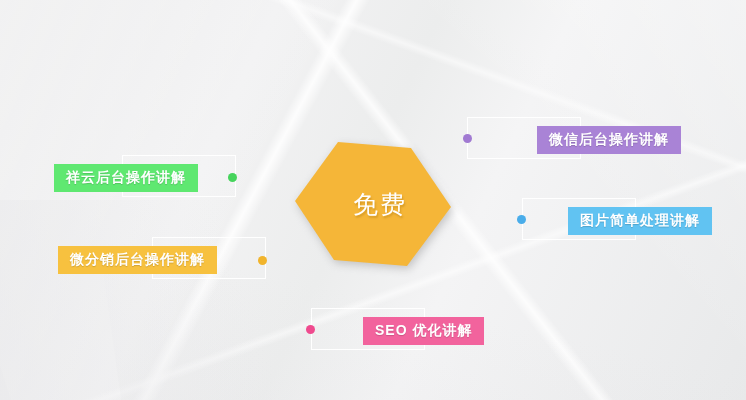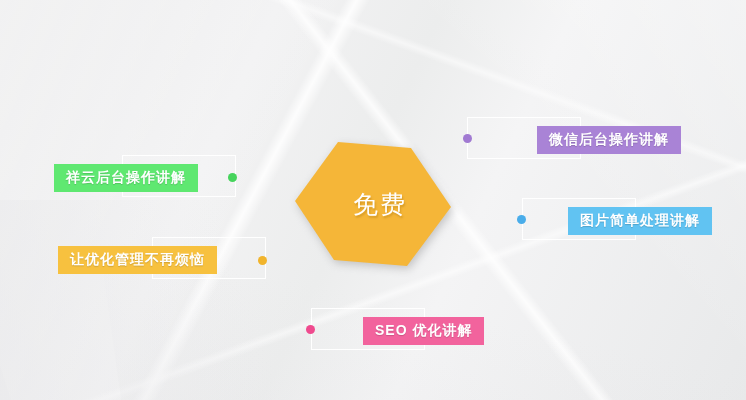--- a/index.html
+++ b/index.html
@@ -181,21 +181,21 @@
 
   <div class="branch" id="row-green">
     <div class="frame"></div>
     <div class="dot" style="background:#46d45c"></div>
     <div class="chip" style="background:#5fe871">祥云后台操作讲解</div>
   </div>
 
   <div class="branch" id="row-orange">
     <div class="frame"></div>
     <div class="dot" style="background:#f1b42c"></div>
-    <div class="chip" style="background:#f7c13f">让优化管理不再烦恼</div>
+    <div class="chip" style="background:#f7c13f">微分销后台操作讲解</div>
   </div>
 
   <div class="branch" id="row-purple">
     <div class="frame"></div>
     <div class="dot" style="background:#a17ad2"></div>
     <div class="chip" style="background:#a983d6">微信后台操作讲解</div>
   </div>
 
   <div class="branch" id="row-pink">
     <div class="frame"></div>

